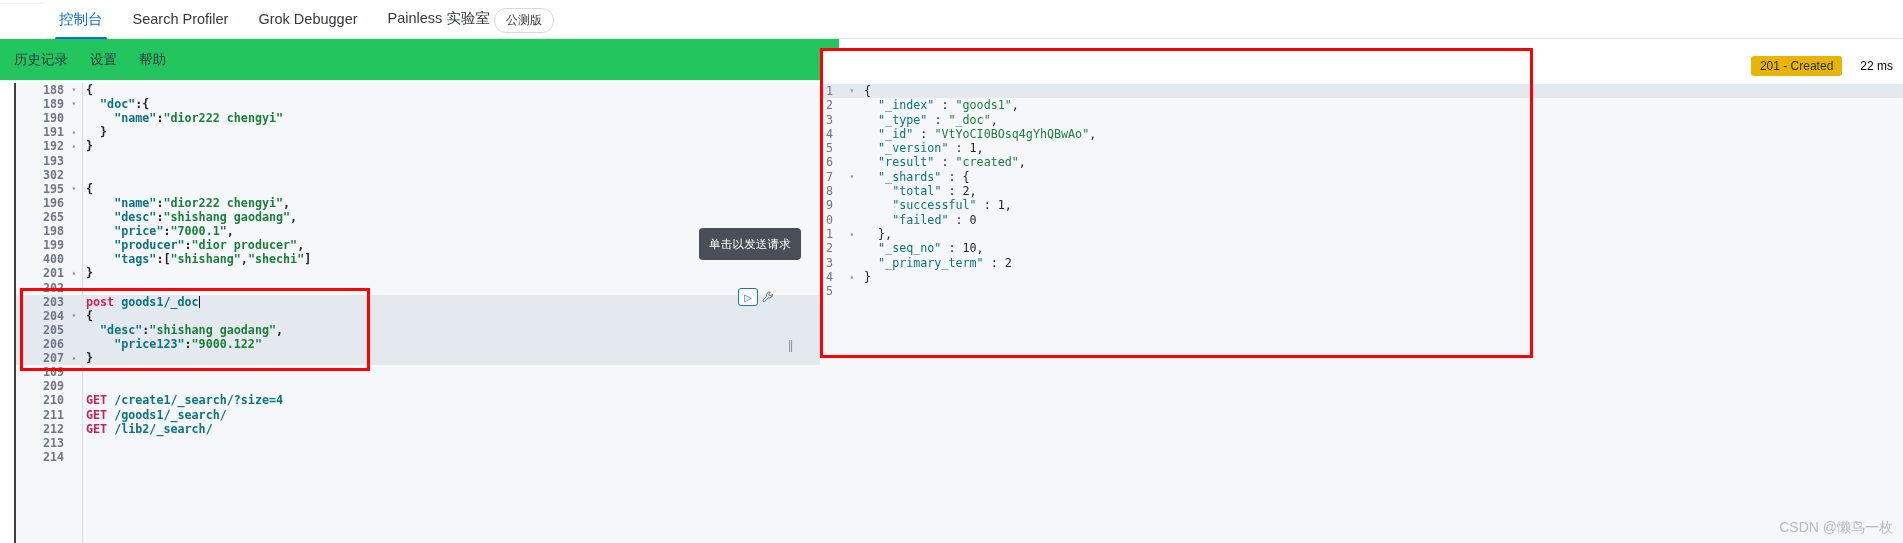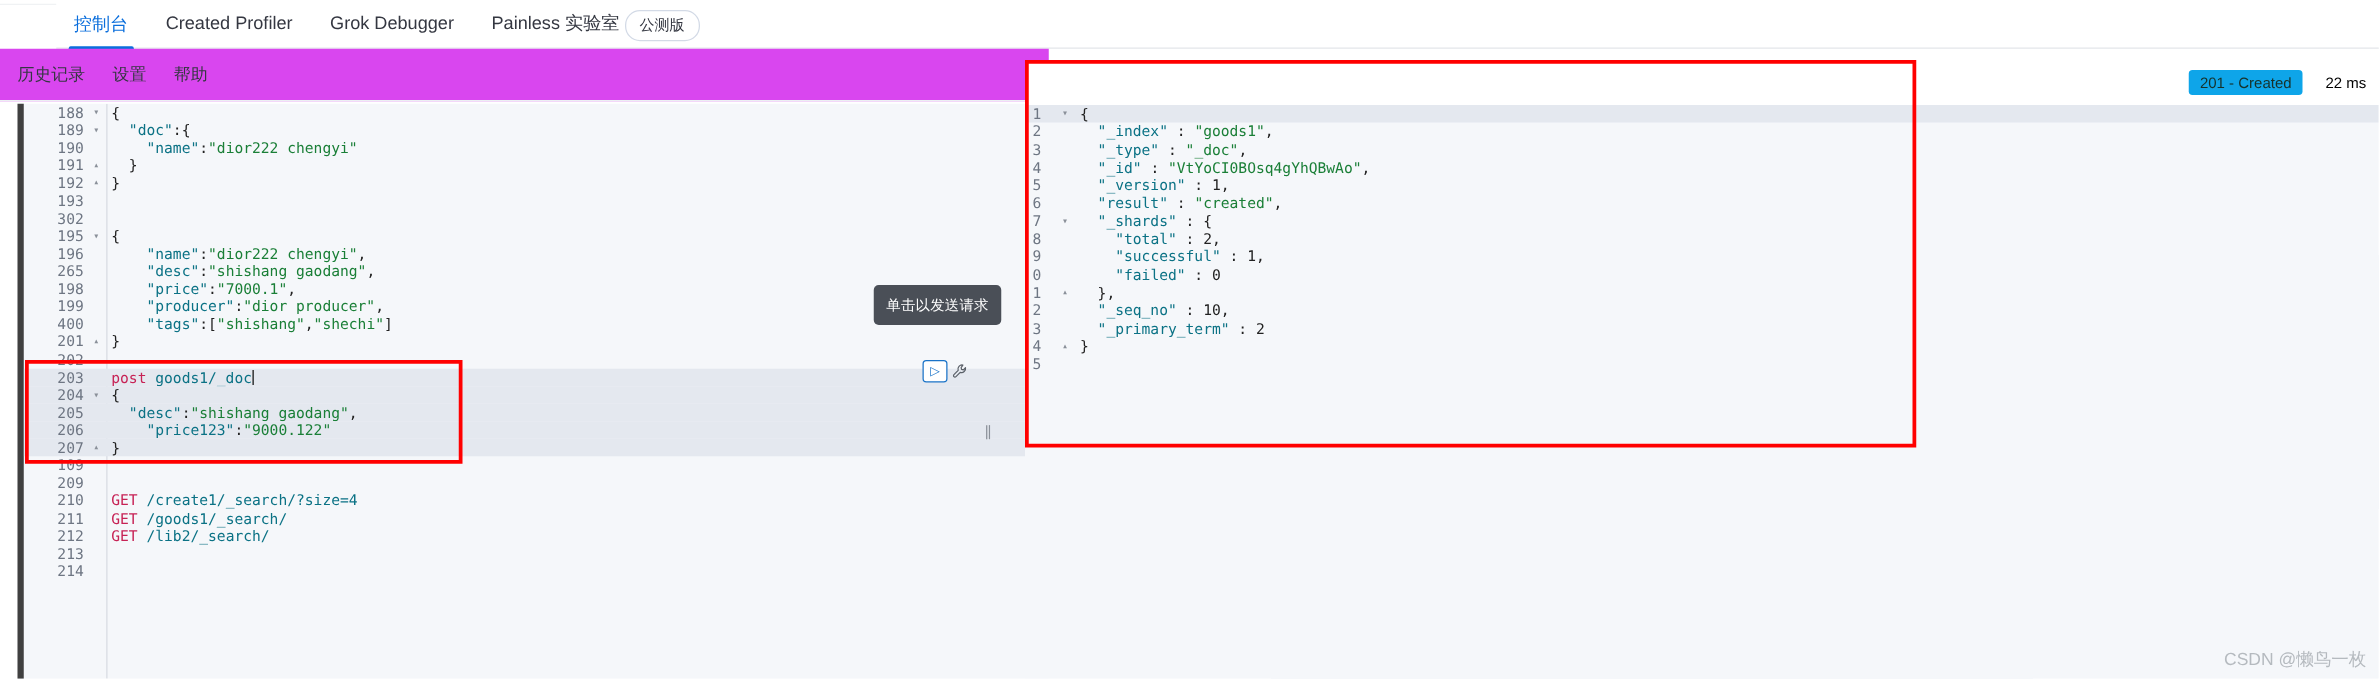--- a/index.html
+++ b/index.html
@@ -29,30 +29,31 @@
   }
   .beta-badge{
     display:inline-block; border:1px solid #d3dae6; border-radius:12px;
     font-size:12px; color:#343741; padding:3px 11px; position:relative; top:1px;
     background:#fff; white-space:nowrap;
   }
 
   
   .submenu{
     position:absolute; left:0; top:39px; width:839px; height:42px;
-    display:flex; align-items:center; padding-left:14px; background:#d946ef;
+    display:flex; align-items:center; padding-left:14px; background:#22c55e;
     border-bottom:1px solid #eceff2;
   }
   .submenu .mi{ font-size:13.5px; color:#343741; margin-right:22px; cursor:pointer; white-space:nowrap;}
 
   
   .editor{
     position:absolute; left:14px; top:83px; width:825px; height:460px;
-    background:#f5f7fa; border-left:5px solid #404040; overflow:hidden;
+    background:#f5f7fa; border-left:2px solid #404040; overflow:hidden;
     font-family:"DejaVu Sans Mono","Liberation Mono",monospace;
+    font-weight:bold;
   }
   .code-line{
     position:relative; height:14.12px; line-height:14.12px;
     font-size:11.7px; white-space:pre; display:flex; align-items:center;
   }
   .code-line.hl{ background:#e4e8ef; }
   .ln{
     width:52px; text-align:right; padding-right:4px; color:#6e7683;
     font-size:11.7px; flex:0 0 52px;
   }
@@ -96,21 +97,21 @@
   
   .resp-wrap{
     position:absolute; left:820px; top:48px; width:1083px; height:495px; background:#fff;
   }
   .resp-header{
     position:absolute; left:0; top:0; width:1083px; height:36px;
     display:flex; align-items:center; justify-content:flex-end;
     padding-right:10px; background:#fff;
   }
   .status-badge{
-    background:#0ea5e9; color:#17312a; font-size:12px;
+    background:#eab308; color:#17312a; font-size:12px;
     padding:3px 9px; border-radius:3px; font-family:"Liberation Sans",sans-serif;
     margin-right:18px; white-space:nowrap;
   }
   .resp-time{ font-size:12px; color:#000000; white-space:nowrap; }
   .resp-body{
     position:absolute; left:0; top:36px; width:1083px; height:459px;
     background:#f5f7fa; overflow:hidden;
     font-family:"DejaVu Sans Mono","Liberation Mono",monospace;
   }
   .r-line{
@@ -140,21 +141,21 @@
 <div id="app">
 
   <div class="tiny-top">
     <div class="tiny-mark" style="left:130px"></div>
     <div class="tiny-mark" style="left:152px"></div>
     <div class="tiny-mark" style="left:250px"></div>
   </div>
 
   <div class="topbar">
     <div class="tab active"><span>控制台</span></div>
-    <div class="tab"><span>Created Profiler</span></div>
+    <div class="tab"><span>Search Profiler</span></div>
     <div class="tab"><span>Grok Debugger</span></div>
     <div class="tab">
       <span>Painless 实验室</span>
       <span class="beta-badge">公测版</span>
     </div>
   </div>
 
   <div class="submenu">
     <div class="mi">历史记录</div>
     <div class="mi">设置</div>

